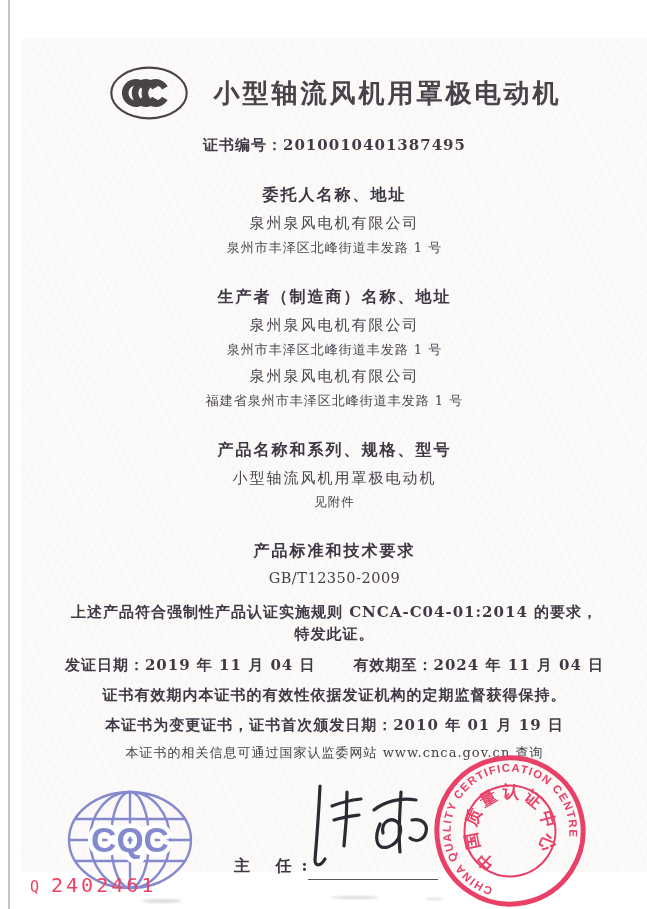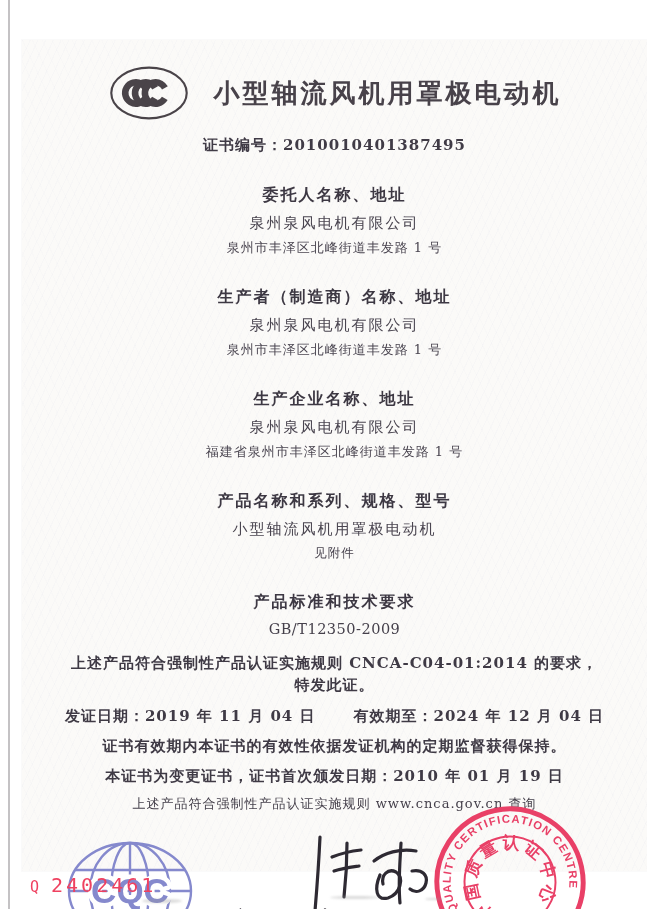--- a/index.html
+++ b/index.html
@@ -70,21 +70,20 @@
       <div class="line-addr">泉州市丰泽区北峰街道丰发路 1 号</div>
     </div>
 
     <div class="sec">
       <div class="sec-label">生产者（制造商）名称、地址</div>
       <div class="line-name">泉州泉风电机有限公司</div>
       <div class="line-addr">泉州市丰泽区北峰街道丰发路 1 号</div>
     </div>
 
     <div class="sec">
-      <div class="sec-label">生产企业名称、地址</div>
       <div class="line-name">泉州泉风电机有限公司</div>
       <div class="line-addr">福建省泉州市丰泽区北峰街道丰发路 1 号</div>
     </div>
 
     <div class="sec">
       <div class="sec-label">产品名称和系列、规格、型号</div>
       <div class="line-name">小型轴流风机用罩极电动机</div>
       <div class="line-attach">见附件</div>
     </div>
 
@@ -92,26 +91,26 @@
       <div class="sec-label">产品标准和技术要求</div>
       <div class="line-std">GB/T12350-2009</div>
     </div>
 
     <div class="para">
       <div>上述产品符合强制性产品认证实施规则 CNCA-C04-01:2014 的要求，</div>
       <div>特发此证。</div>
     </div>
 
     <div class="dates">
-      <span>发证日期：2019 年 11 月 04 日</span><span class="gap"></span><span>有效期至：2024 年 12 月 04 日</span>
+      <span>发证日期：2019 年 11 月 04 日</span><span class="gap"></span><span>有效期至：2024 年 11 月 04 日</span>
     </div>
 
     <div class="stmt">证书有效期内本证书的有效性依据发证机构的定期监督获得保持。</div>
     <div class="stmt">本证书为变更证书，证书首次颁发日期：2010 年 01 月 19 日</div>
-    <div class="stmt-small">上述产品符合强制性产品认证实施规则 www.cnca.gov.cn 查询</div>
+    <div class="stmt-small">本证书的相关信息可通过国家认监委网站 www.cnca.gov.cn 查询</div>
 
     <div class="sig-row">
 
       <svg class="cqc-logo" width="140" height="112" viewBox="0 0 140 112">
         <g fill="none" stroke="#8589cd" stroke-width="2.4">
           <ellipse cx="70" cy="56" rx="61" ry="48"></ellipse>
           <ellipse cx="70" cy="56" rx="40" ry="48"></ellipse>
           <ellipse cx="70" cy="56" rx="19" ry="48"></ellipse>
           <line x1="70" y1="8" x2="70" y2="104"></line>
           <line x1="15" y1="35" x2="125" y2="35"></line>

